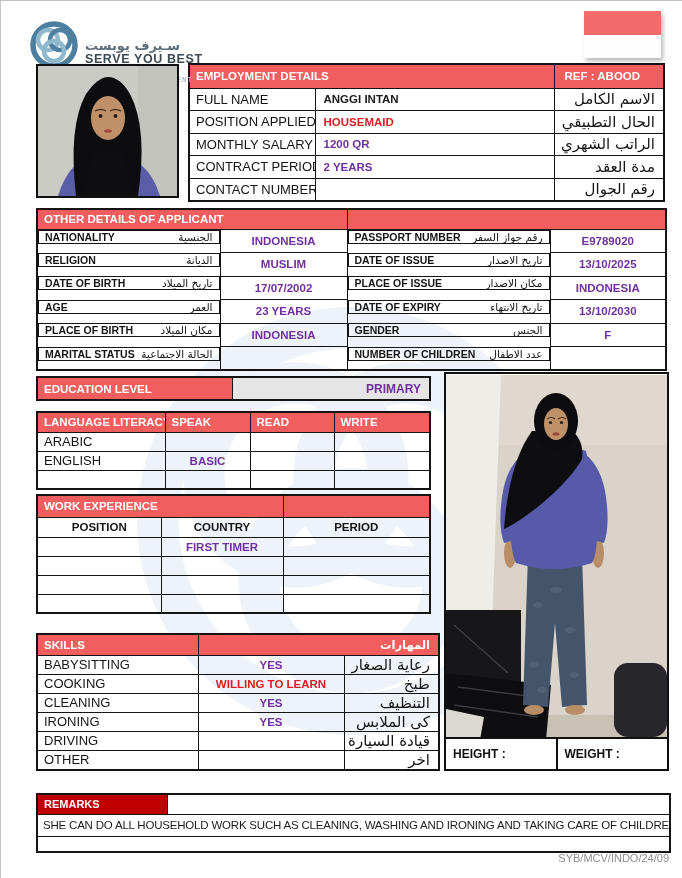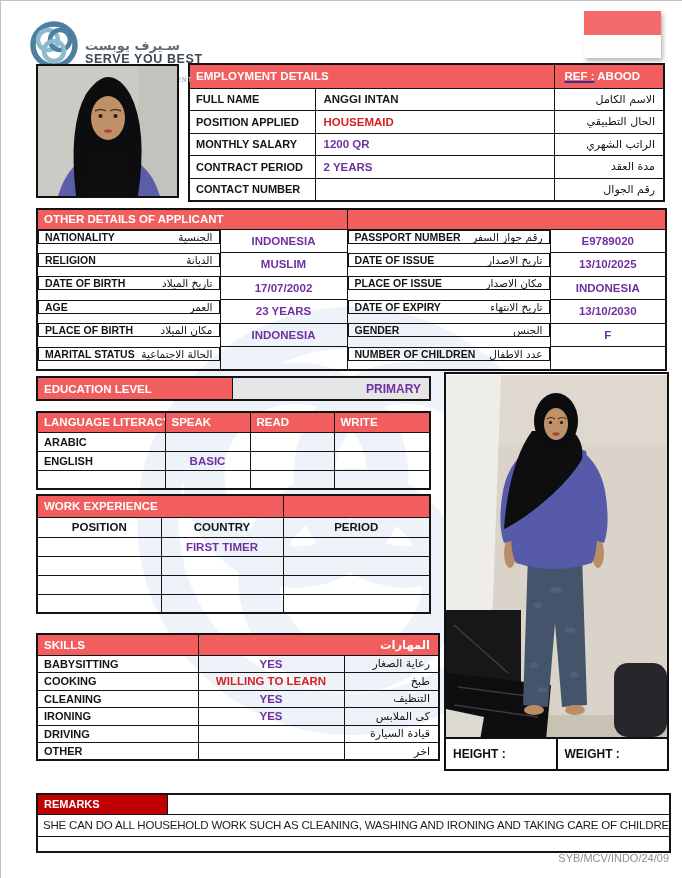--- a/index.html
+++ b/index.html
@@ -26,31 +26,31 @@
   .photo-area{flex:1 1 auto;overflow:hidden;}
   .hw-row{height:30px;flex:0 0 30px;border-top:2px solid #101010;display:flex;}
   .hw-cell{flex:1;display:flex;align-items:center;padding-left:7px;font-size:12px;font-weight:bold;color:#101010;}
   .hw-cell + .hw-cell{border-left:2px solid #101010;}
   .hw-cell span{text-decoration-color:#2d4f8a;text-decoration-thickness:2px;}
   
   table{border-collapse:collapse;table-layout:fixed;position:absolute;z-index:1;background:transparent;border-radius:30px;}
   .tbl{border:2px solid #141414;}
   .tbl td{border:1px solid #141414;padding:0;overflow:hidden;white-space:nowrap;vertical-align:middle;}
   .hdr td{background:#F25E5E;color:#ffffff;font-weight:bold;font-size:11.5px;padding-left:6px;}
-  .lbl{font-size:11px;font-weight:bold;color:#141414;padding-left:6px !important;}
+  .lbl{font-size:13px;font-weight:normal;color:#141414;padding-left:6px !important;}
   .val{font-size:11.5px;font-weight:bold;text-align:center;}
   .val-left{text-align:left;padding-left:8px !important;}
-  .ar{font-family:"DejaVu Sans",sans-serif;font-size:11px;text-align:right;padding-right:8px !important;color:#141414;}
+  .ar{font-family:"DejaVu Sans",sans-serif;font-size:15px;text-align:right;padding-right:8px !important;color:#141414;}
   .lblar{display:flex;justify-content:space-between;align-items:center;padding:0 6px !important;}
   .lblar .en{font-size:10.5px;font-weight:bold;color:#141414;}
   .lblar .arr{font-family:"DejaVu Sans",sans-serif;font-size:10.5px;color:#141414;}
   .emp{left:187px;top:62px;width:475px;}
   .emp tr{height:22.5px;} .emp tr.hdr{height:24px;}
   .refcell{padding-left:10px !important;}
-  .refcell .ref-l{text-decoration:underline;text-decoration-color:#33339b;text-decoration-thickness:2px;}
+  .refcell .ref-l{text-decoration-color:#33339b;text-decoration-thickness:2px;}
   .other{left:35px;top:207px;width:629px;}
   .other tr{height:23.5px;} .other tr.hdr{height:20px;}
   .edu{left:35px;top:375px;width:393px;}
   .edu tr{height:23px;}
   .edu .val{text-align:right;padding-right:8px !important;font-size:12px;}
   .lang{left:35px;top:410px;width:393px;}
   .lang tr{height:19px;} .lang tr.hdr{height:20px;}
   .work{left:35px;top:493px;width:393px;padding-left:8px;}
   .work tr{height:19px;} .work tr.hdr{height:22px;}
   .work .colhead{font-size:11.5px;font-weight:bold;text-align:center;color:#141414;}

